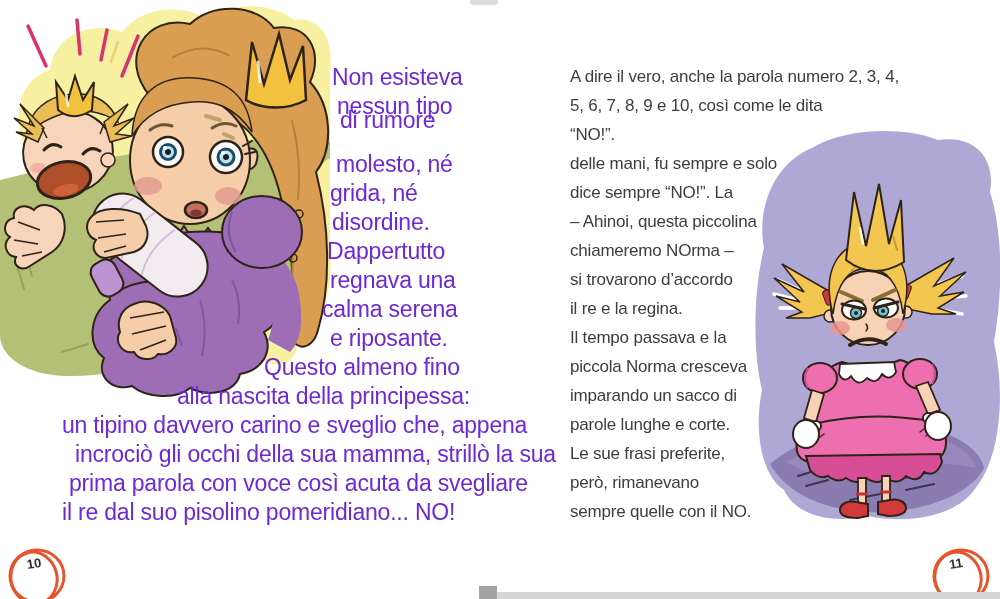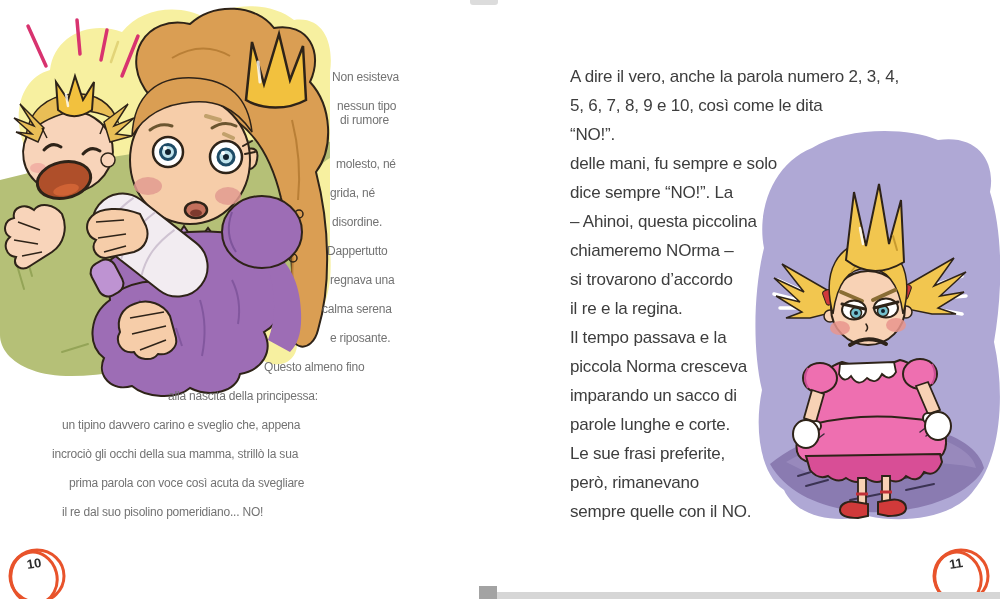--- a/index.html
+++ b/index.html
@@ -2,22 +2,22 @@
 <html><head>
 <meta charset="utf-8">
 <style>
   html,body{margin:0;padding:0;}
   body{
     width:1000px;height:599px;position:relative;background:#ffffff;overflow:hidden;
     font-family:"Liberation Sans","DejaVu Sans",sans-serif;
   }
   .illu{position:absolute;}
   .tline{
-    position:absolute;font-size:12px;line-height:22px;font-weight:500;
-    color:#737373;white-space:nowrap;letter-spacing:-0.2px;
+    position:absolute;font-size:23px;line-height:22px;font-weight:500;
+    color:#6d28d9;white-space:nowrap;letter-spacing:-0.2px;
   }
   .rtext{
     position:absolute;left:570px;top:62px;font-size:17px;font-weight:500;
     color:#3d3d3d;letter-spacing:-0.2px;
   }
   .rtext div{height:29px;line-height:29px;white-space:nowrap;}
   .badge{position:absolute;width:64px;height:56px;}
   .badge svg{position:absolute;left:0;top:0;}
   .badge .num{
     position:absolute;left:0;top:9px;width:56px;text-align:center;
@@ -203,23 +203,23 @@
   <div class="tline" style="left:337px;top:95px">nessun tipo</div>
   <div class="tline" style="left:340px;top:109px">di rumore</div>
   <div class="tline" style="left:336px;top:153px">molesto, né</div>
   <div class="tline" style="left:330px;top:182px">grida, né</div>
   <div class="tline" style="left:332px;top:211px">disordine.</div>
   <div class="tline" style="left:327px;top:240px">Dappertutto</div>
   <div class="tline" style="left:330px;top:269px">regnava una</div>
   <div class="tline" style="left:322px;top:298px">calma serena</div>
   <div class="tline" style="left:330px;top:327px">e riposante.</div>
   <div class="tline" style="left:264px;top:356px">Questo almeno fino</div>
-  <div class="tline" style="left:168px;top:385px">alla nascita della principessa:</div>
+  <div class="tline" style="left:177px;top:385px">alla nascita della principessa:</div>
   <div class="tline" style="left:62px;top:414px">un tipino davvero carino e sveglio che, appena</div>
-  <div class="tline" style="left:52px;top:443px">incrociò gli occhi della sua mamma, strillò la sua</div>
+  <div class="tline" style="left:75px;top:443px">incrociò gli occhi della sua mamma, strillò la sua</div>
   <div class="tline" style="left:69px;top:472px">prima parola con voce così acuta da svegliare</div>
   <div class="tline" style="left:62px;top:501px">il re dal suo pisolino pomeridiano... NO!</div>
 </div>
 
 <div class="rtext">
   <div>A dire il vero, anche la parola numero 2, 3, 4,</div>
   <div>5, 6, 7, 8, 9 e 10, così come le dita</div>
   <div>“NO!”.</div>
   <div>delle mani, fu sempre e solo</div>
   <div>dice sempre “NO!”. La</div>

